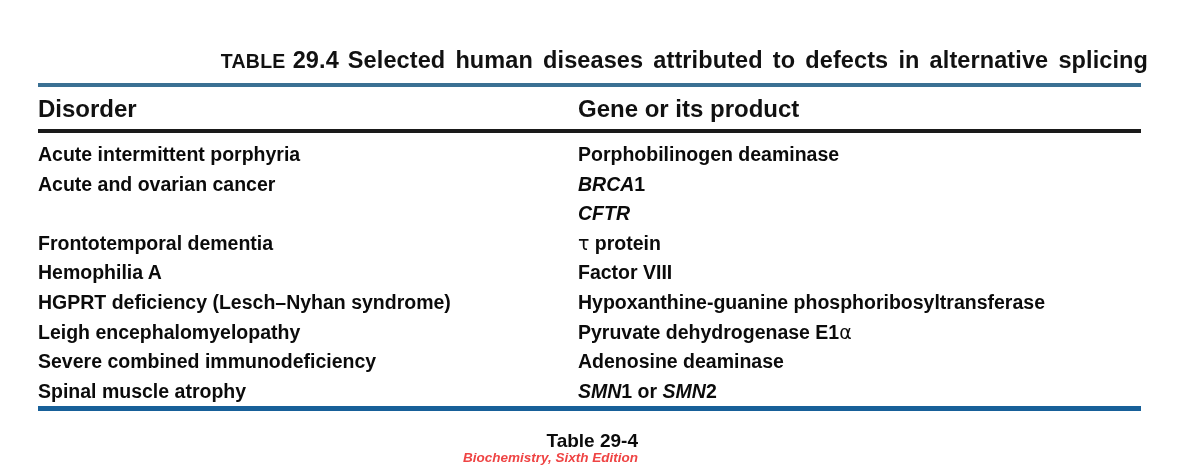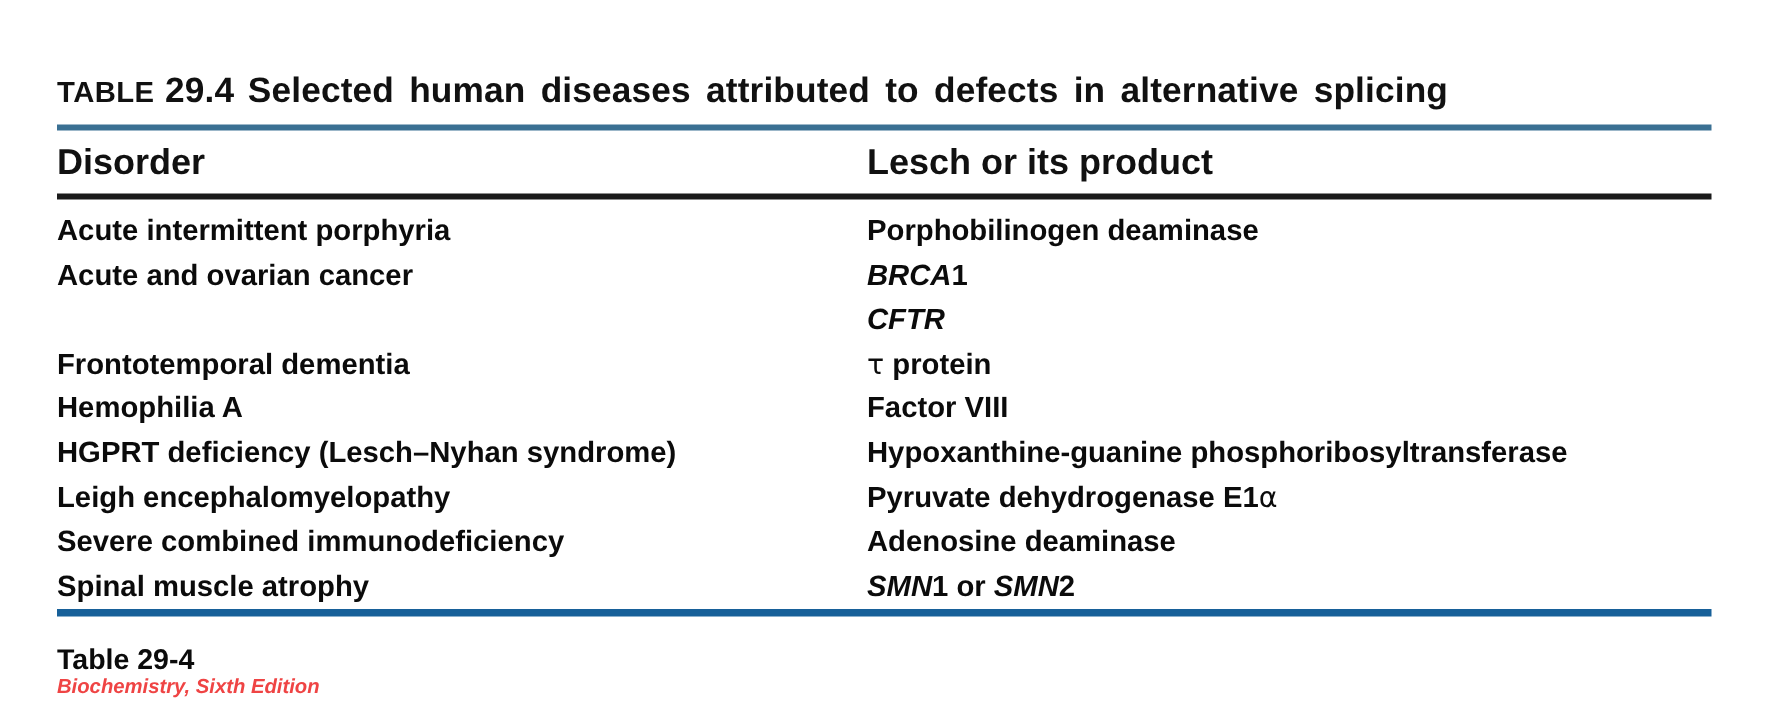--- a/index.html
+++ b/index.html
@@ -15,20 +15,21 @@
     color: #000000;
     overflow: hidden;
   }
 
   .table-figure {
     position: absolute;
     left: 0;
     top: 0;
     width: 1184px;
     height: 470px;
+    text-align: right;
   }
 
   
   .table-title {
     position: absolute;
     left: 38px;
     top: 45px;
     width: 1110px;
     font-size: 23.5px;
     font-weight: bold;
@@ -151,21 +152,21 @@
 <div class="table-figure">
 
   <div class="table-title">
     <span class="smallcaps">TABLE</span><span class="tnum">29.4</span><span class="tsub">Selected human diseases attributed to defects in alternative splicing</span>
   </div>
 
   <div class="rule rule-top"></div>
 
   <div class="col-headers">
     <div class="col-header c1">Disorder</div>
-    <div class="col-header c2">Lesch or its product</div>
+    <div class="col-header c2">Gene or its product</div>
   </div>
 
   <div class="rule rule-head"></div>
 
   <div class="table-body">
 
     <div class="trow">
       <div class="cell c1">Acute intermittent porphyria</div>
       <div class="cell c2"><span>Porphobilinogen deaminase</span></div>
     </div>

